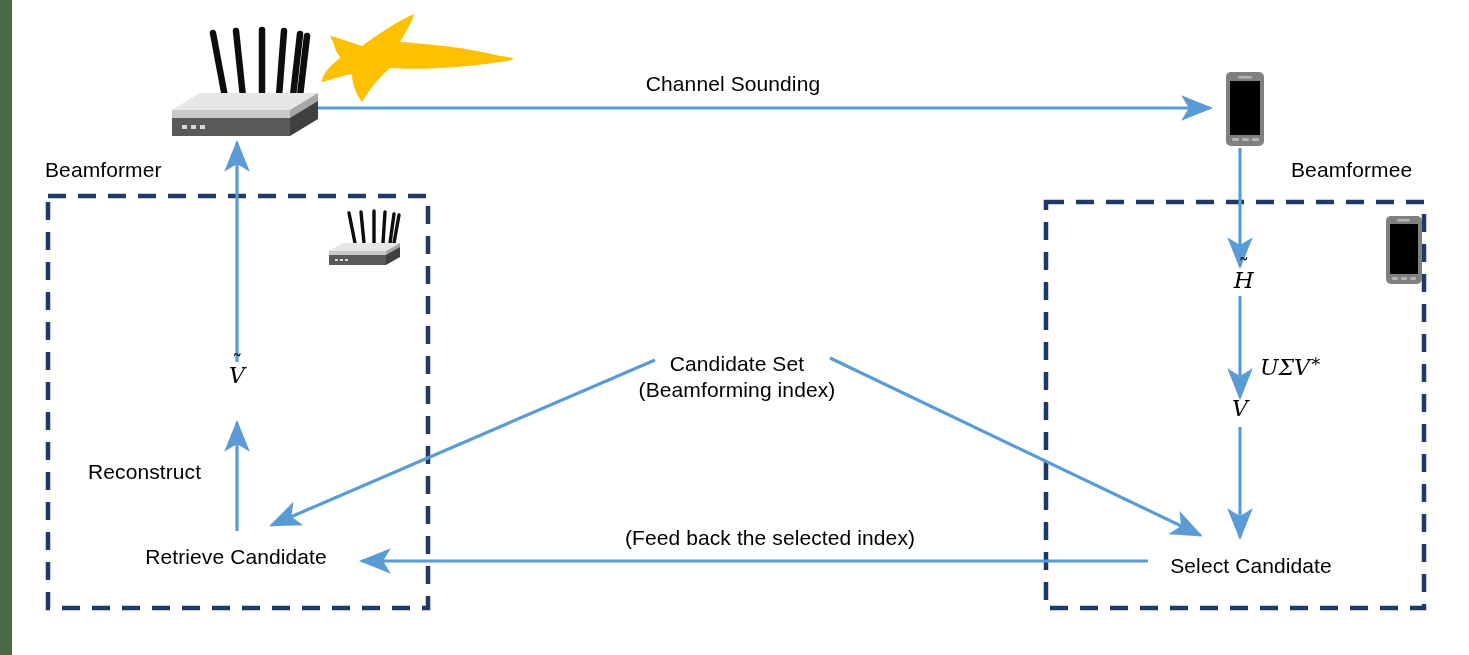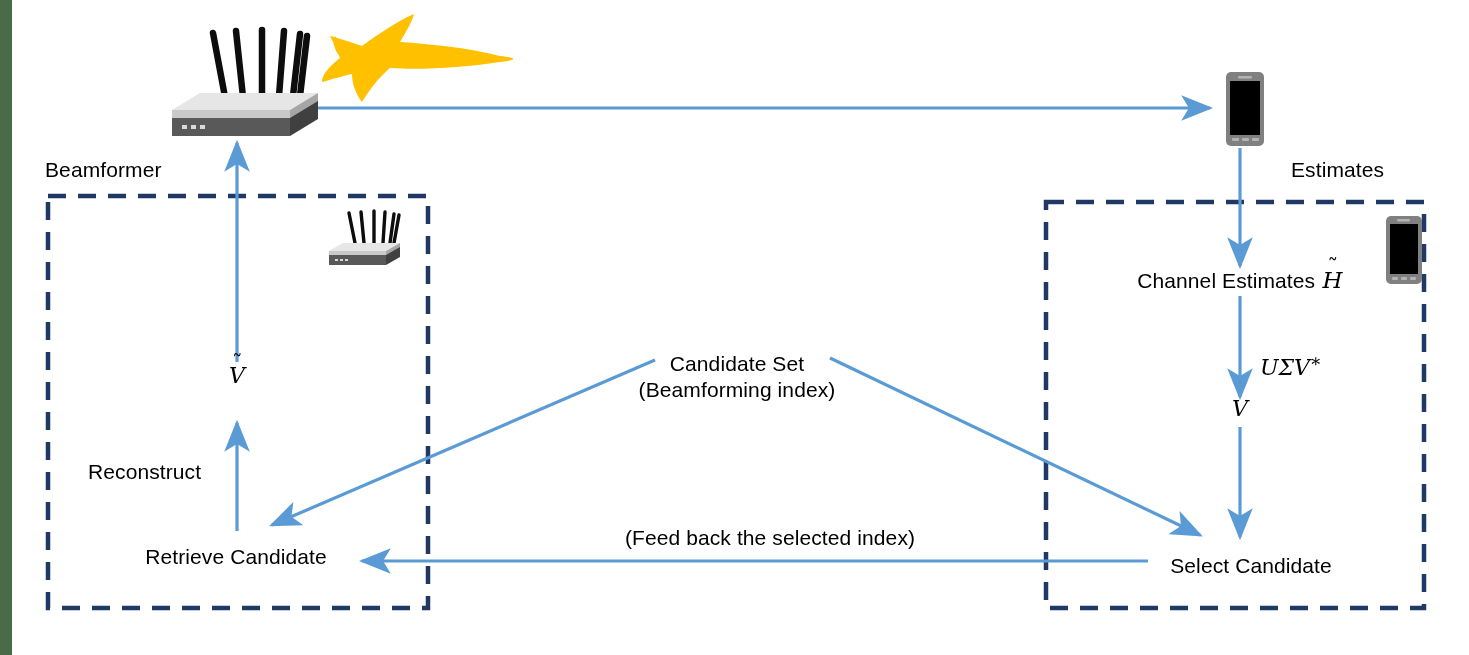--- a/index.html
+++ b/index.html
@@ -178,24 +178,25 @@
                C352,84 356,94 362,102
                C368,92 378,78 390,68
                C420,70 462,68 500,62
                C516,60 520,58 500,56 Z"></path>
       <path d="M336,36 C330,44 338,56 344,60 C338,50 336,42 336,36 Z"></path>
     </g>
   </svg>
 
   <div class="lbl" style="left:45px; top:157px;">Beamformer</div>
 
-  <div class="lbl" style="left:1291px; top:157px;">Estimates</div>
-
-
-  <div class="lbl center" style="left:1240px; top:266px;"><span>Channel Estimates</span><span style="font-family:'DejaVu Serif',serif;font-style:italic;font-size:23px;"> <span class="tilde-wrap"><span class="tld">˜</span>H</span></span></div>
+  <div class="lbl" style="left:1291px; top:157px;">Beamformee</div>
+
+  <div class="lbl center" style="left:733px; top:71px;">Channel Sounding</div>
+
+  <div class="lbl center" style="left:1240px; top:266px;"><span style="font-family:'DejaVu Serif',serif;font-style:italic;font-size:23px;"> <span class="tilde-wrap"><span class="tld">˜</span>H</span></span></div>
 
   <div class="math" style="left:1291px; top:351px;">UΣV<span style="font-style:normal;font-size:0.8em;vertical-align:super;">∗</span></div>
 
   <div class="math" style="left:1240px; top:396px;">V</div>
 
   <div class="math" style="left:237px; top:363px;"><span class="tilde-wrap"><span class="tld">˜</span>V</span></div>
 
   <div class="lbl center" style="left:737px; top:351px;"><span>Candidate Set</span><br><span>(Beamforming index)</span></div>
 
   <div class="lbl center" style="left:770px; top:499px;"><br><span>(Feed back the selected index)</span></div>

